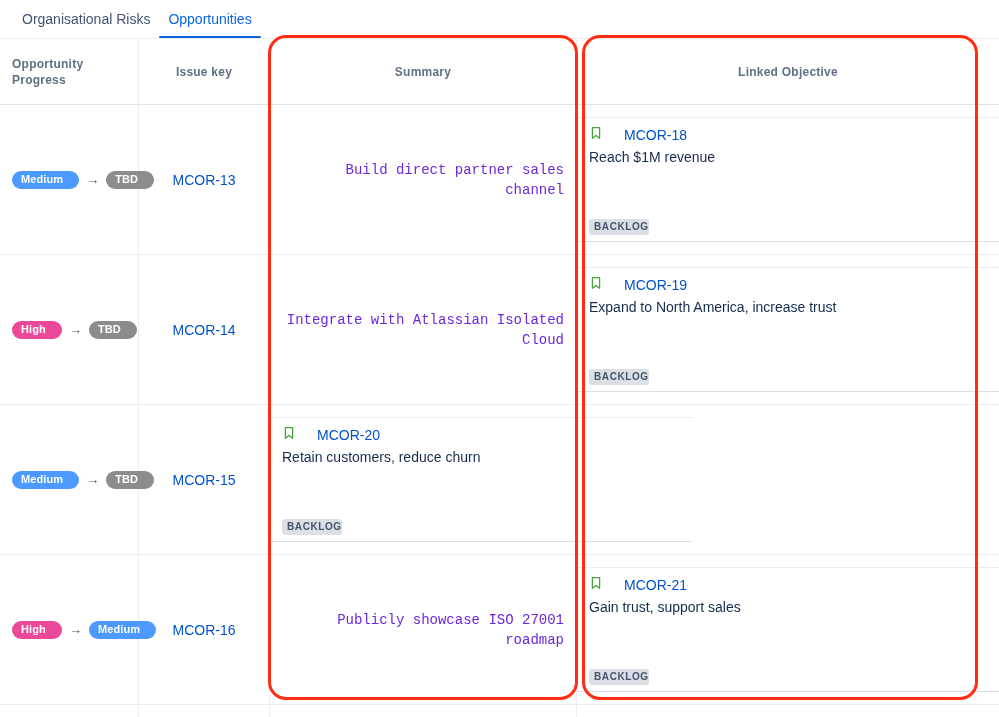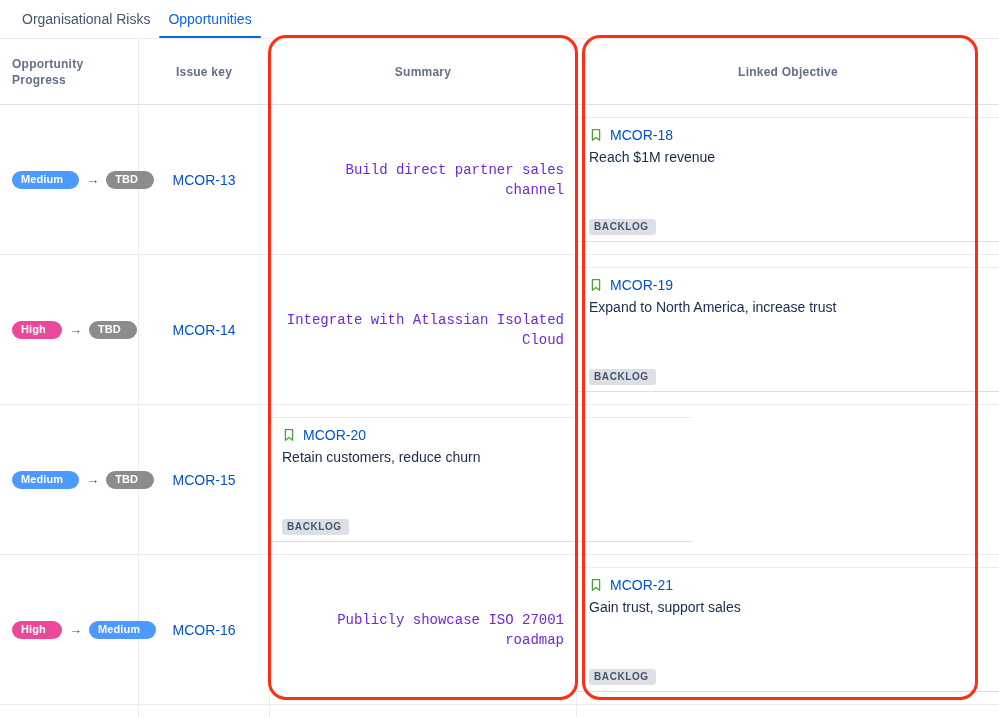--- a/index.html
+++ b/index.html
@@ -180,22 +180,22 @@
   .obj-card {
     box-sizing: border-box;
     width: 100%;
     padding: 8px 12px 6px 12px;
     border-top: 1px solid #ebecf0;
     border-bottom: 1px solid #dcdfe4;
     background: #ffffff;
   }
   .obj-key-row {
     display: flex;
-    align-items: center;
-    gap: 7px;
+    align-items: flex-start;
+    gap: 21px;
     margin-bottom: 4px;
   }
   .bookmark-icon {
     width: 14px;
     height: 14px;
     display: inline-block;
     flex: 0 0 auto;
   }
   .obj-summary {
     font-size: 14px;
@@ -204,21 +204,21 @@
     margin-bottom: 4px;
   }
   .status-badge {
     display: inline-block;
     background: #DCDFE4;
     color: #44546F;
     font-size: 10px;
     font-weight: 700;
     letter-spacing: 0.06em;
     line-height: 12px;
-    padding: 2px 7px 2px 5px;
+    padding: 2px 0 2px 5px;
     border-radius: 3px;
     margin-top: 48px;
   }
 
   
   .annot {
     position: absolute;
     border: 3px solid #FF2D14;
     border-radius: 18px;
     pointer-events: none;

